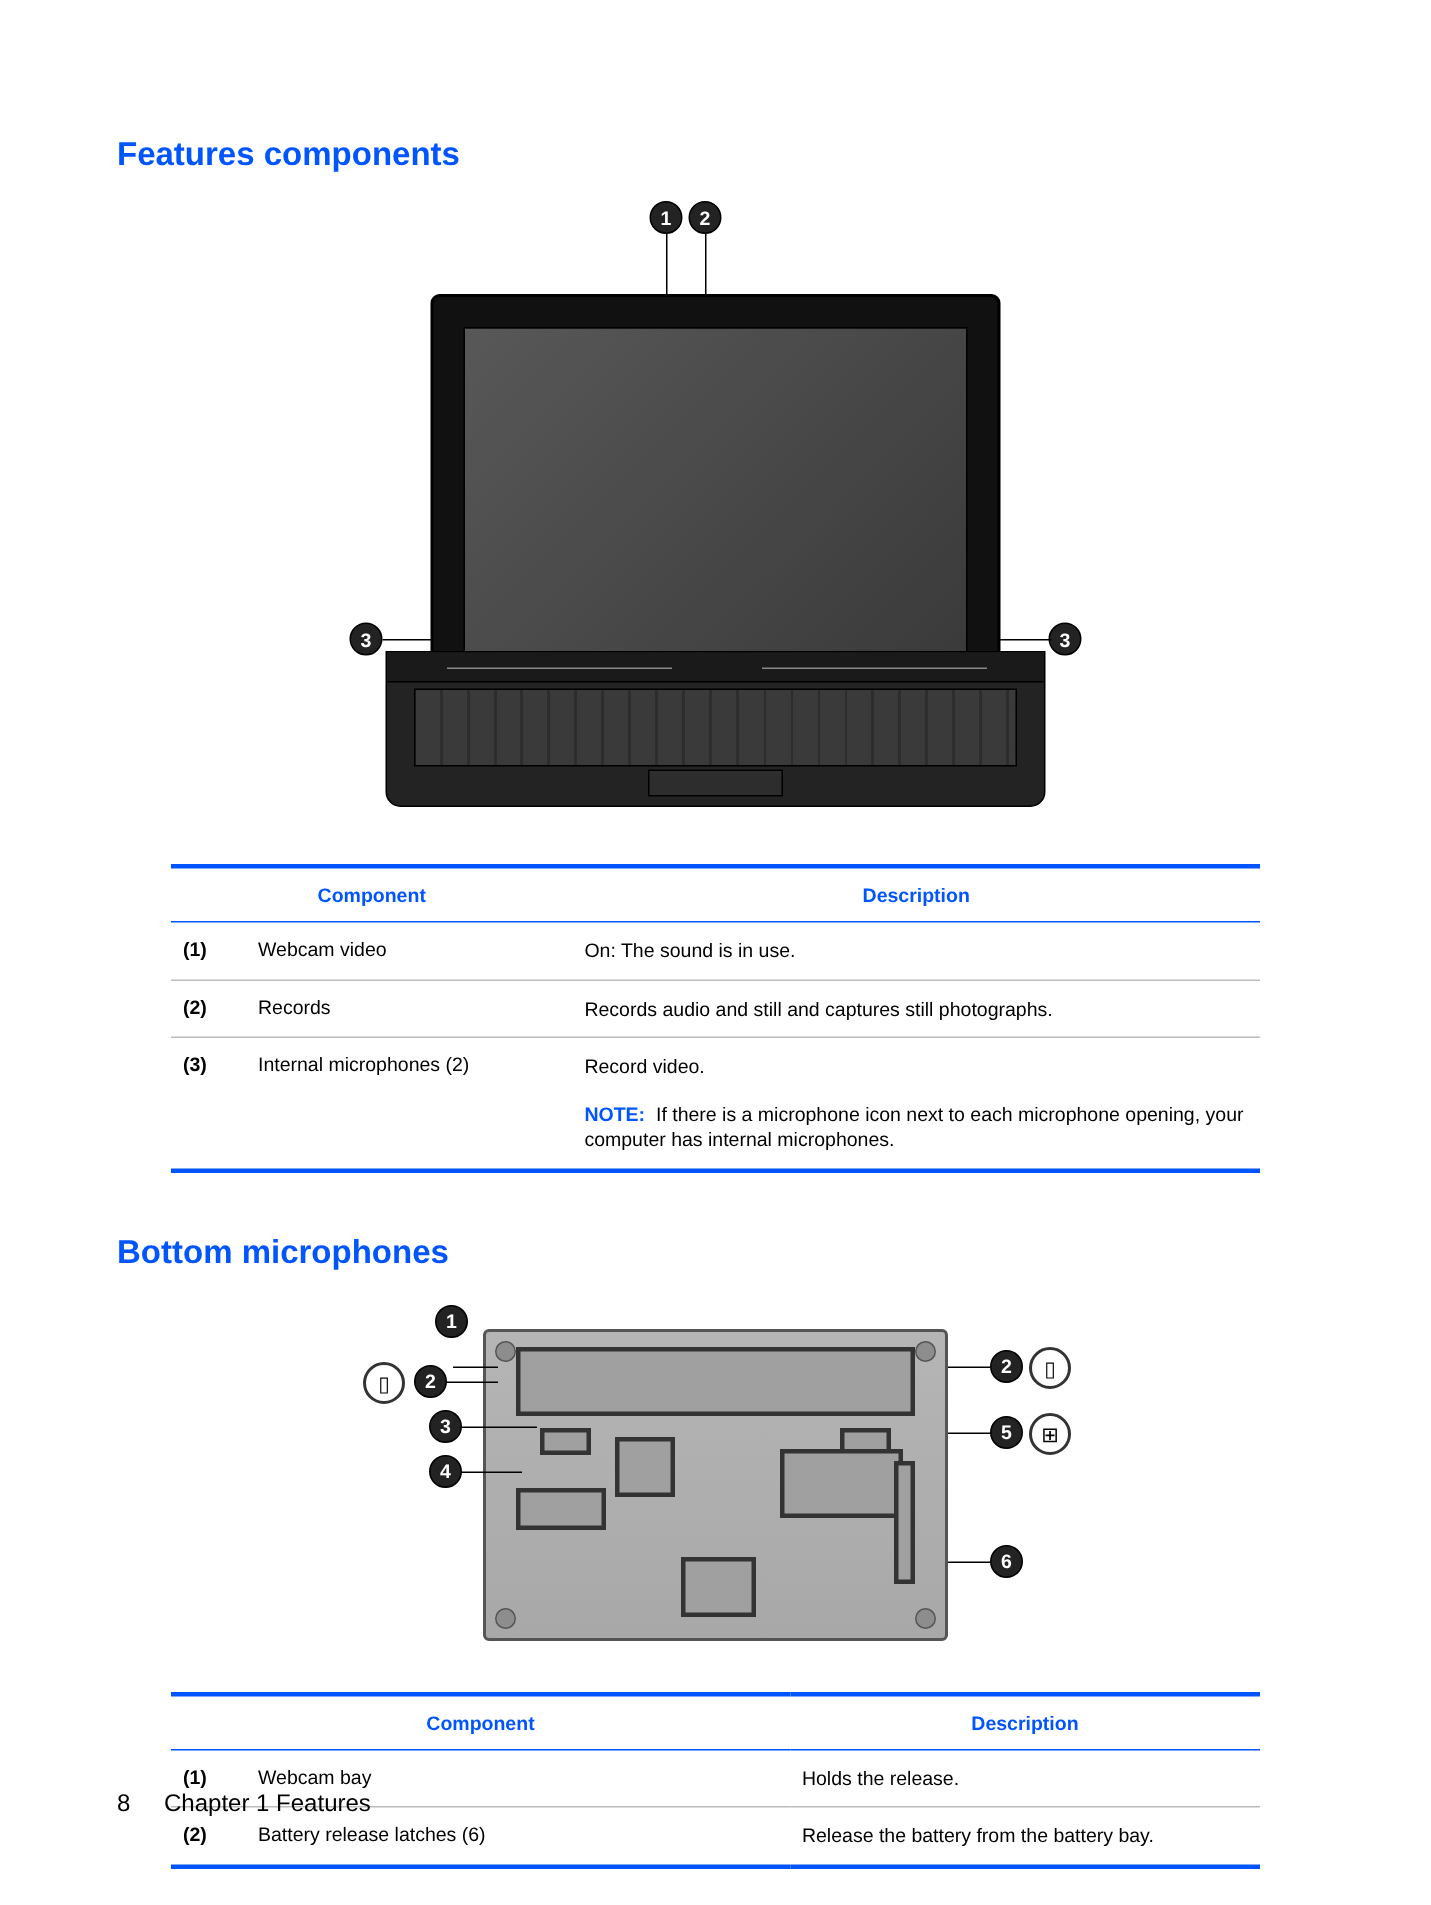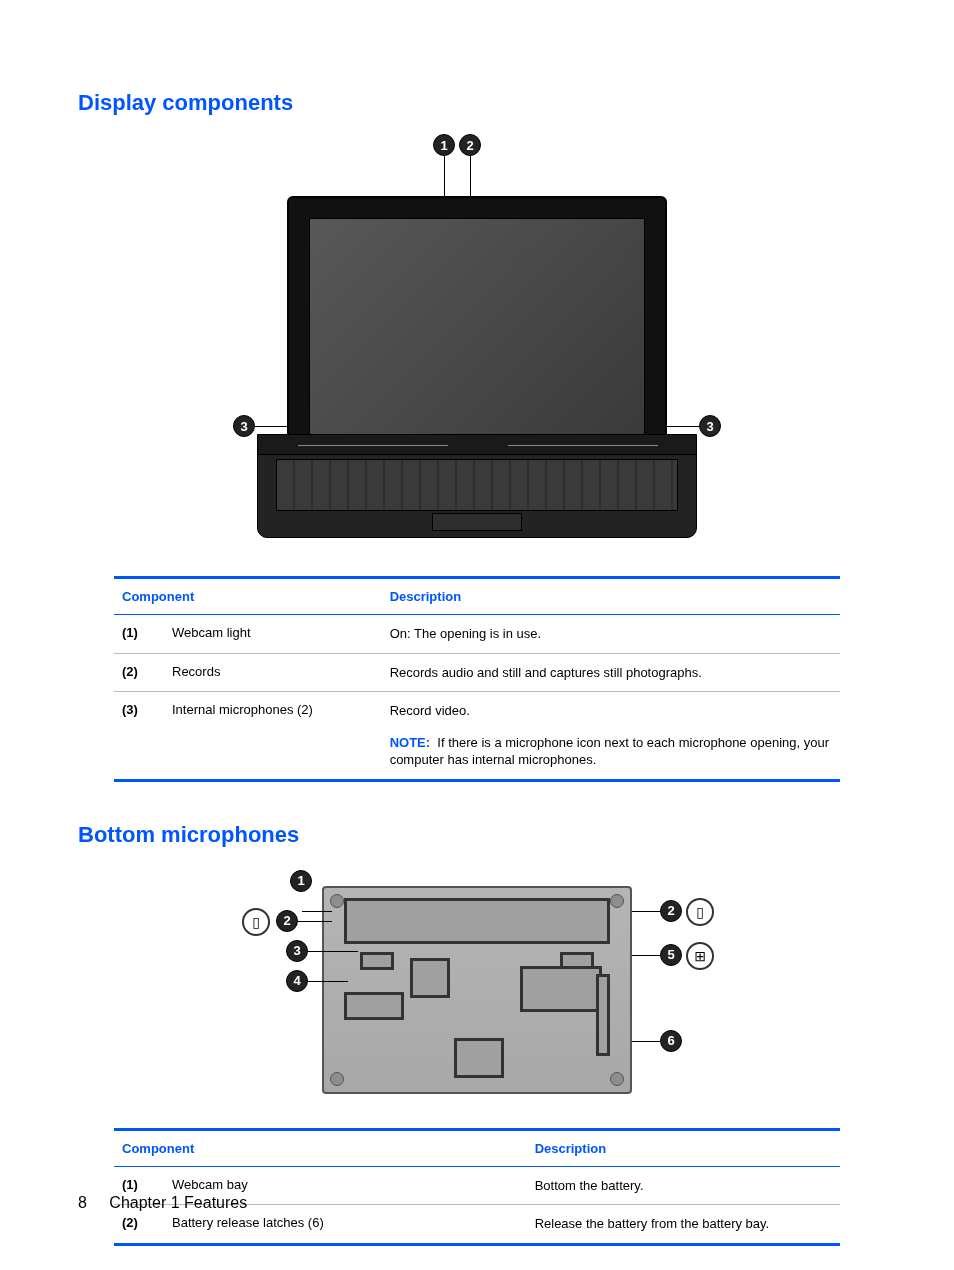--- a/index.html
+++ b/index.html
@@ -26,21 +26,21 @@
   .components-table {
     width: 726px;
     margin: 0 auto 40px auto;
     border-collapse: collapse;
     font-size: 13px;
   }
   .components-table thead tr { border-top: 3px solid #0055ff; border-bottom: 1px solid #0055ff; }
   .components-table thead th {
     color: #0055ff;
     font-weight: bold;
-    text-align: left;
+    text-align: center;
     padding: 10px 8px 10px 8px;
     font-size: 13px;
   }
   .components-table thead th.col-component { width: 340px; }
   .components-table tbody tr { border-bottom: 1px solid #bbb; }
   .components-table tbody tr:last-child { border-bottom: 3px solid #0055ff; }
   .components-table td { padding: 10px 8px; vertical-align: top; }
   .idx-col { width: 50px; font-weight: bold; }
   .note-label { color: #0055ff; font-weight: bold; }
   .note-block { margin-top: 14px; line-height: 1.35; }
@@ -103,21 +103,21 @@
     display:flex; align-items:center; justify-content:center; font-size:14px;
   }
   .leader {
     position:absolute; background:#000; height:1px;
   }
   .leader-v { position:absolute; background:#000; width:1px; }
 </style>
 </head>
 <body>
 
-<h2 class="section-heading">Display components</h2>
+<h2 class="section-heading">Features components</h2>
 
 <div class="illustration-wrap">
   <div class="disp-illus">
 
     <div class="bubble" style="left:206px; top:0;">1</div>
     <div class="bubble" style="left:232px; top:0;">2</div>
     <div class="leader-v" style="left:217px; top:22px; height:46px;"></div>
     <div class="leader-v" style="left:243px; top:22px; height:46px;"></div>
 
     <div class="bubble" style="left:6px; top:281px;">3</div>
@@ -141,22 +141,22 @@
 <table class="components-table">
   <thead>
     <tr>
       <th class="col-component" colspan="2">Component</th>
       <th>Description</th>
     </tr>
   </thead>
   <tbody>
     <tr>
       <td class="idx-col">(1)</td>
-      <td>Webcam light</td>
-      <td class="desc-cell">On: The opening is in use.</td>
+      <td>Webcam video</td>
+      <td class="desc-cell">On: The sound is in use.</td>
     </tr>
     <tr>
       <td class="idx-col">(2)</td>
       <td>Records</td>
       <td class="desc-cell">Records audio and still and captures still photographs.</td>
     </tr>
     <tr>
       <td class="idx-col">(3)</td>
       <td>Internal microphones (2)</td>
       <td class="desc-cell">
@@ -214,21 +214,21 @@
   <thead>
     <tr>
       <th class="col-component" colspan="2">Component</th>
       <th>Description</th>
     </tr>
   </thead>
   <tbody>
     <tr>
       <td class="idx-col">(1)</td>
       <td>Webcam bay</td>
-      <td class="desc-cell">Bottom the battery.</td>
+      <td class="desc-cell">Holds the release.</td>
     </tr>
     <tr>
       <td class="idx-col">(2)</td>
       <td>Battery release latches (6)</td>
       <td class="desc-cell">Release the battery from the battery bay.</td>
     </tr>
   </tbody>
 </table>
 
 <div class="footer">

